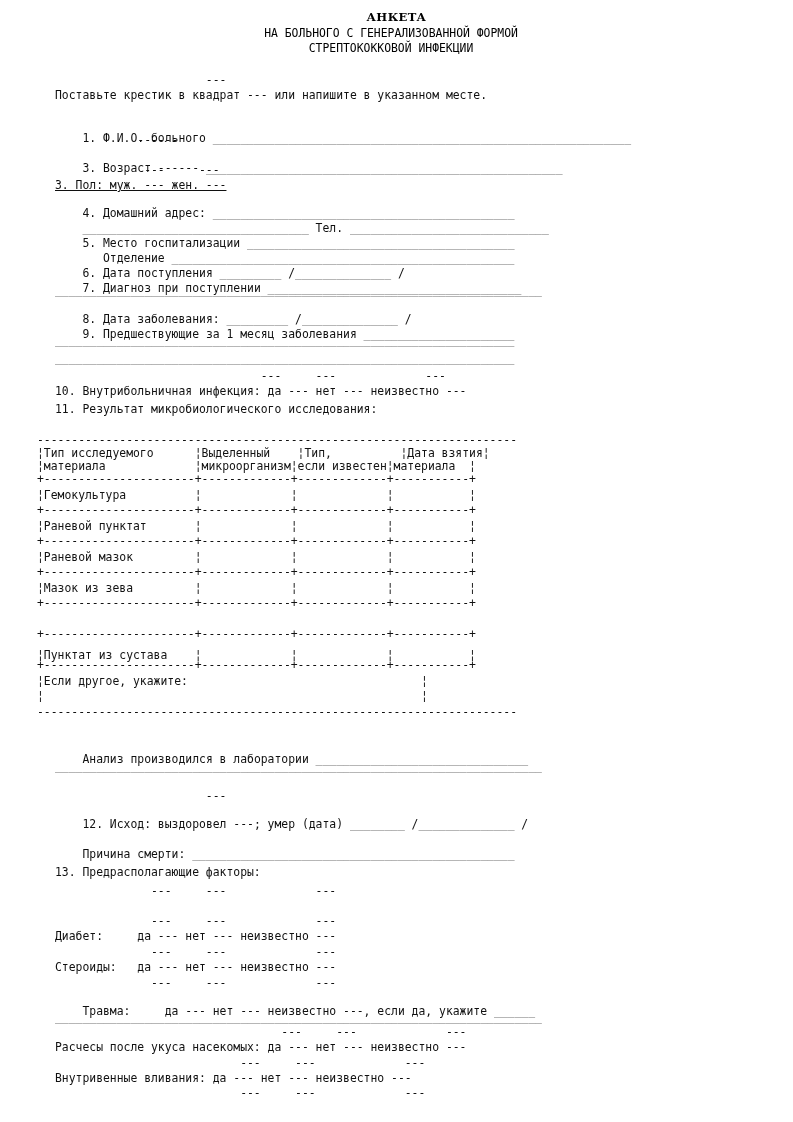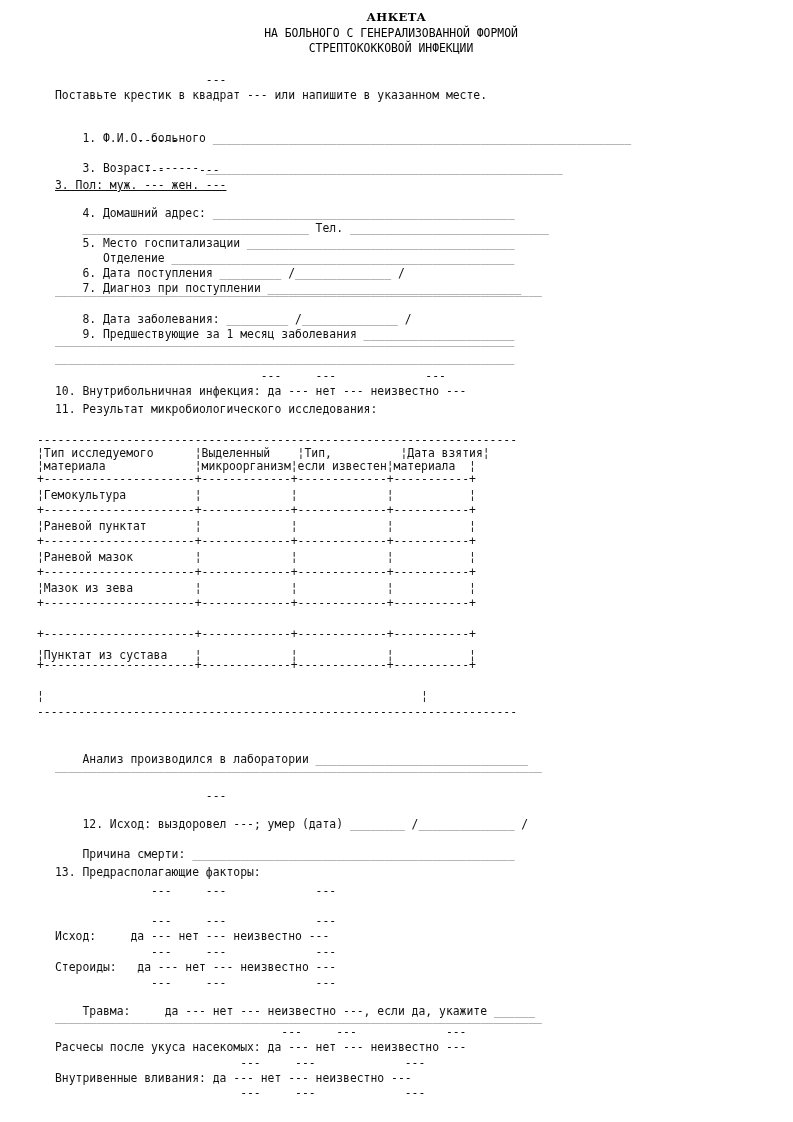--- a/index.html
+++ b/index.html
@@ -158,20 +158,21 @@
   <div class="tbl" style="top:566px;">+----------------------+-------------+-------------+-----------+</div>
 
   <div class="tbl" style="top:582px;">¦Мазок из зева         ¦             ¦             ¦           ¦</div>
   <div class="tbl" style="top:597px;">+----------------------+-------------+-------------+-----------+</div>
 
   <div class="tbl" style="top:613px;margin-top:36px;">¦Пунктат из сустава    ¦             ¦             ¦           ¦</div>
   <div class="tbl" style="top:628px;">+----------------------+-------------+-------------+-----------+</div>
 
   <div class="tbl" style="top:659px;">+----------------------+-------------+-------------+-----------+</div>
 
+  <div class="tbl" style="top:675px;">¦Если другое, укажите:                                  ¦</div>
   <div class="tbl" style="top:690px;">¦                                                       ¦</div>
   <div class="tbl" style="top:706px;">----------------------------------------------------------------------</div>
 
   <div class="ln" style="top:740px;">
     <span>Анализ производился в лаборатории </span><span class="rule">_______________________________</span>
   </div>
   <div class="ln rule" style="top:760px;">_______________________________________________________________________</div>
 
 
   <div class="ln dash" style="top:790px;">                      ---</div>
@@ -181,21 +182,21 @@
 
   <div class="ln" style="top:835px;">
     <span>Причина смерти: </span><span class="rule">_______________________________________________</span>
   </div>
 
   <div class="ln" style="top:866px;">13. Предрасполагающие факторы:</div>
 
   <div class="ln dash" style="top:885px;">              ---     ---             ---</div>
 
   <div class="ln dash" style="top:915px;">              ---     ---             ---</div>
-  <div class="ln" style="top:930px;">Исход:     да --- нет --- неизвестно ---</div>
+  <div class="ln" style="top:930px;">Диабет:     да --- нет --- неизвестно ---</div>
 
   <div class="ln dash" style="top:946px;">              ---     ---             ---</div>
   <div class="ln" style="top:961px;">Стероиды:   да --- нет --- неизвестно ---</div>
 
   <div class="ln dash" style="top:977px;">              ---     ---             ---</div>
   <div class="ln" style="top:992px;">
     <span>Травма:     да --- нет --- неизвестно ---, если да, укажите </span><span class="rule">______</span>
   </div>
   <div class="ln rule" style="top:1011px;">_______________________________________________________________________</div>
 

